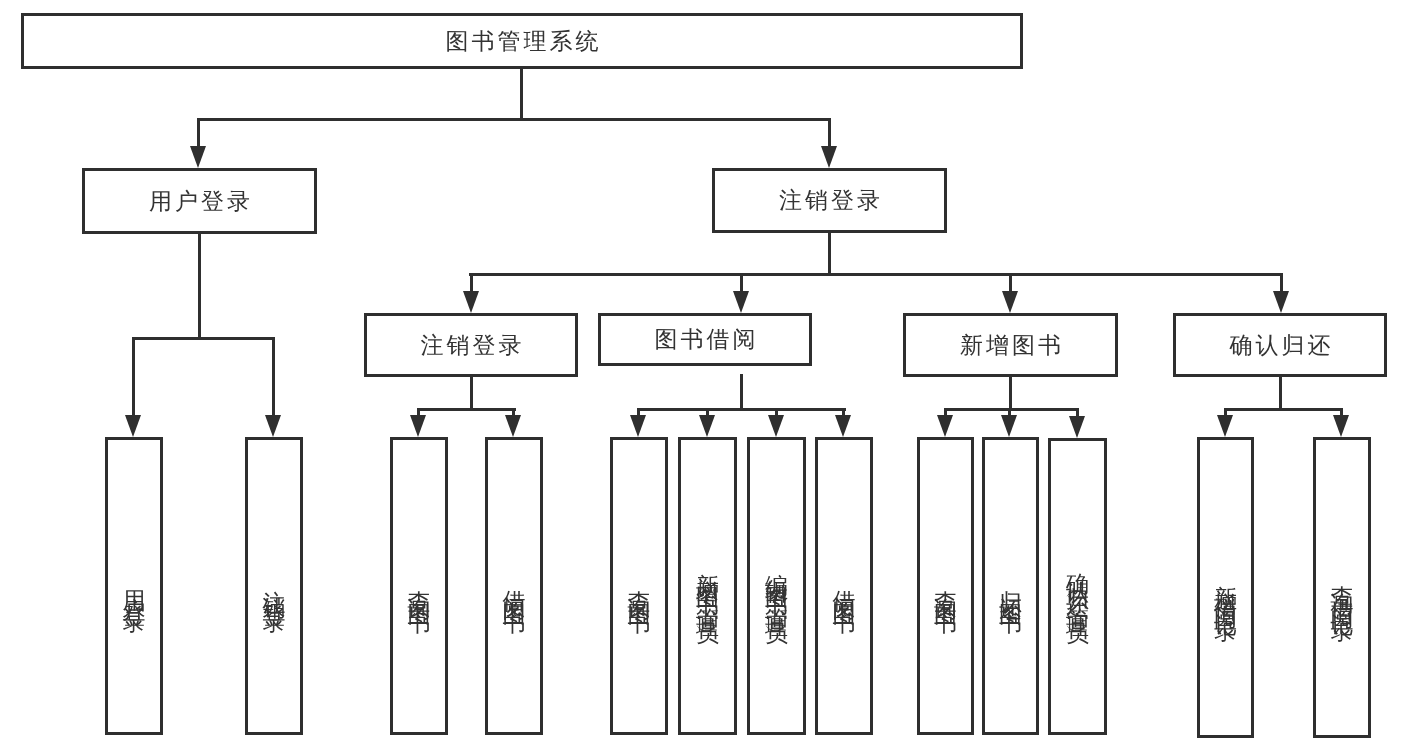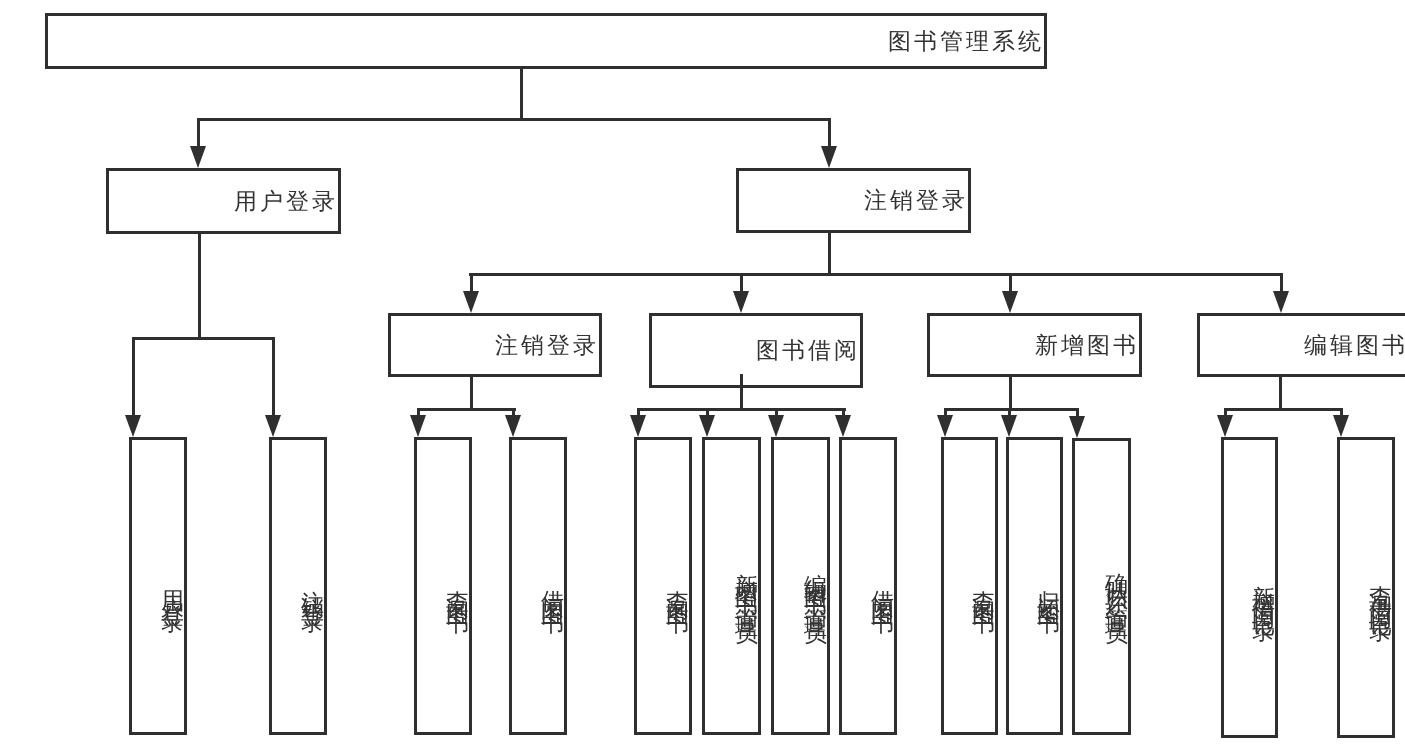--- a/index.html
+++ b/index.html
@@ -10,21 +10,21 @@
   }
   html,body{margin:0;padding:0;background:var(--bg);}
   .stage{
     position:relative;width:1405px;height:747px;background:var(--bg);
     font-family:"Liberation Sans","DejaVu Sans",sans-serif;
     overflow:hidden;color:var(--text);
   }
   .box{
     position:absolute;box-sizing:border-box;background:var(--bg);
     border:3px solid var(--line);
-    display:flex;align-items:center;justify-content:flex-end;margin-left:24px;
+    display:flex;align-items:center;justify-content:center;
   }
   .lvl span{
     font-size:23px;letter-spacing:3px;padding-left:3px;
     color:var(--text);white-space:nowrap;
   }
   .leaf span{
     writing-mode:vertical-rl;text-orientation:mixed;
     font-size:23px;letter-spacing:7px;line-height:1;
     color:var(--text);
   }
@@ -55,30 +55,30 @@
   </div>
 
   <div class="box lvl" style="left:712px;top:168px;width:235px;height:65px">
     <span>注销登录</span>
   </div>
 
   <div class="box lvl" style="left:364px;top:313px;width:214px;height:64px">
     <span>注销登录</span>
   </div>
 
-  <div class="box lvl" style="left:625px;top:313px;width:214px;height:75px">
+  <div class="box lvl" style="left:598px;top:313px;width:214px;height:53px">
     <span>图书借阅</span>
   </div>
 
   <div class="box lvl" style="left:903px;top:313px;width:215px;height:64px">
     <span>新增图书</span>
   </div>
 
   <div class="box lvl" style="left:1173px;top:313px;width:214px;height:64px">
-    <span>编辑图书</span>
+    <span>确认归还</span>
   </div>
 
   <div class="box leaf" style="left:105px;top:437px;width:58px;height:298px">
     <span>用户登录</span>
   </div>
   <div class="box leaf" style="left:245px;top:437px;width:58px;height:298px">
     <span>注销登录</span>
   </div>
 
   <div class="box leaf" style="left:390px;top:437px;width:58px;height:298px">

